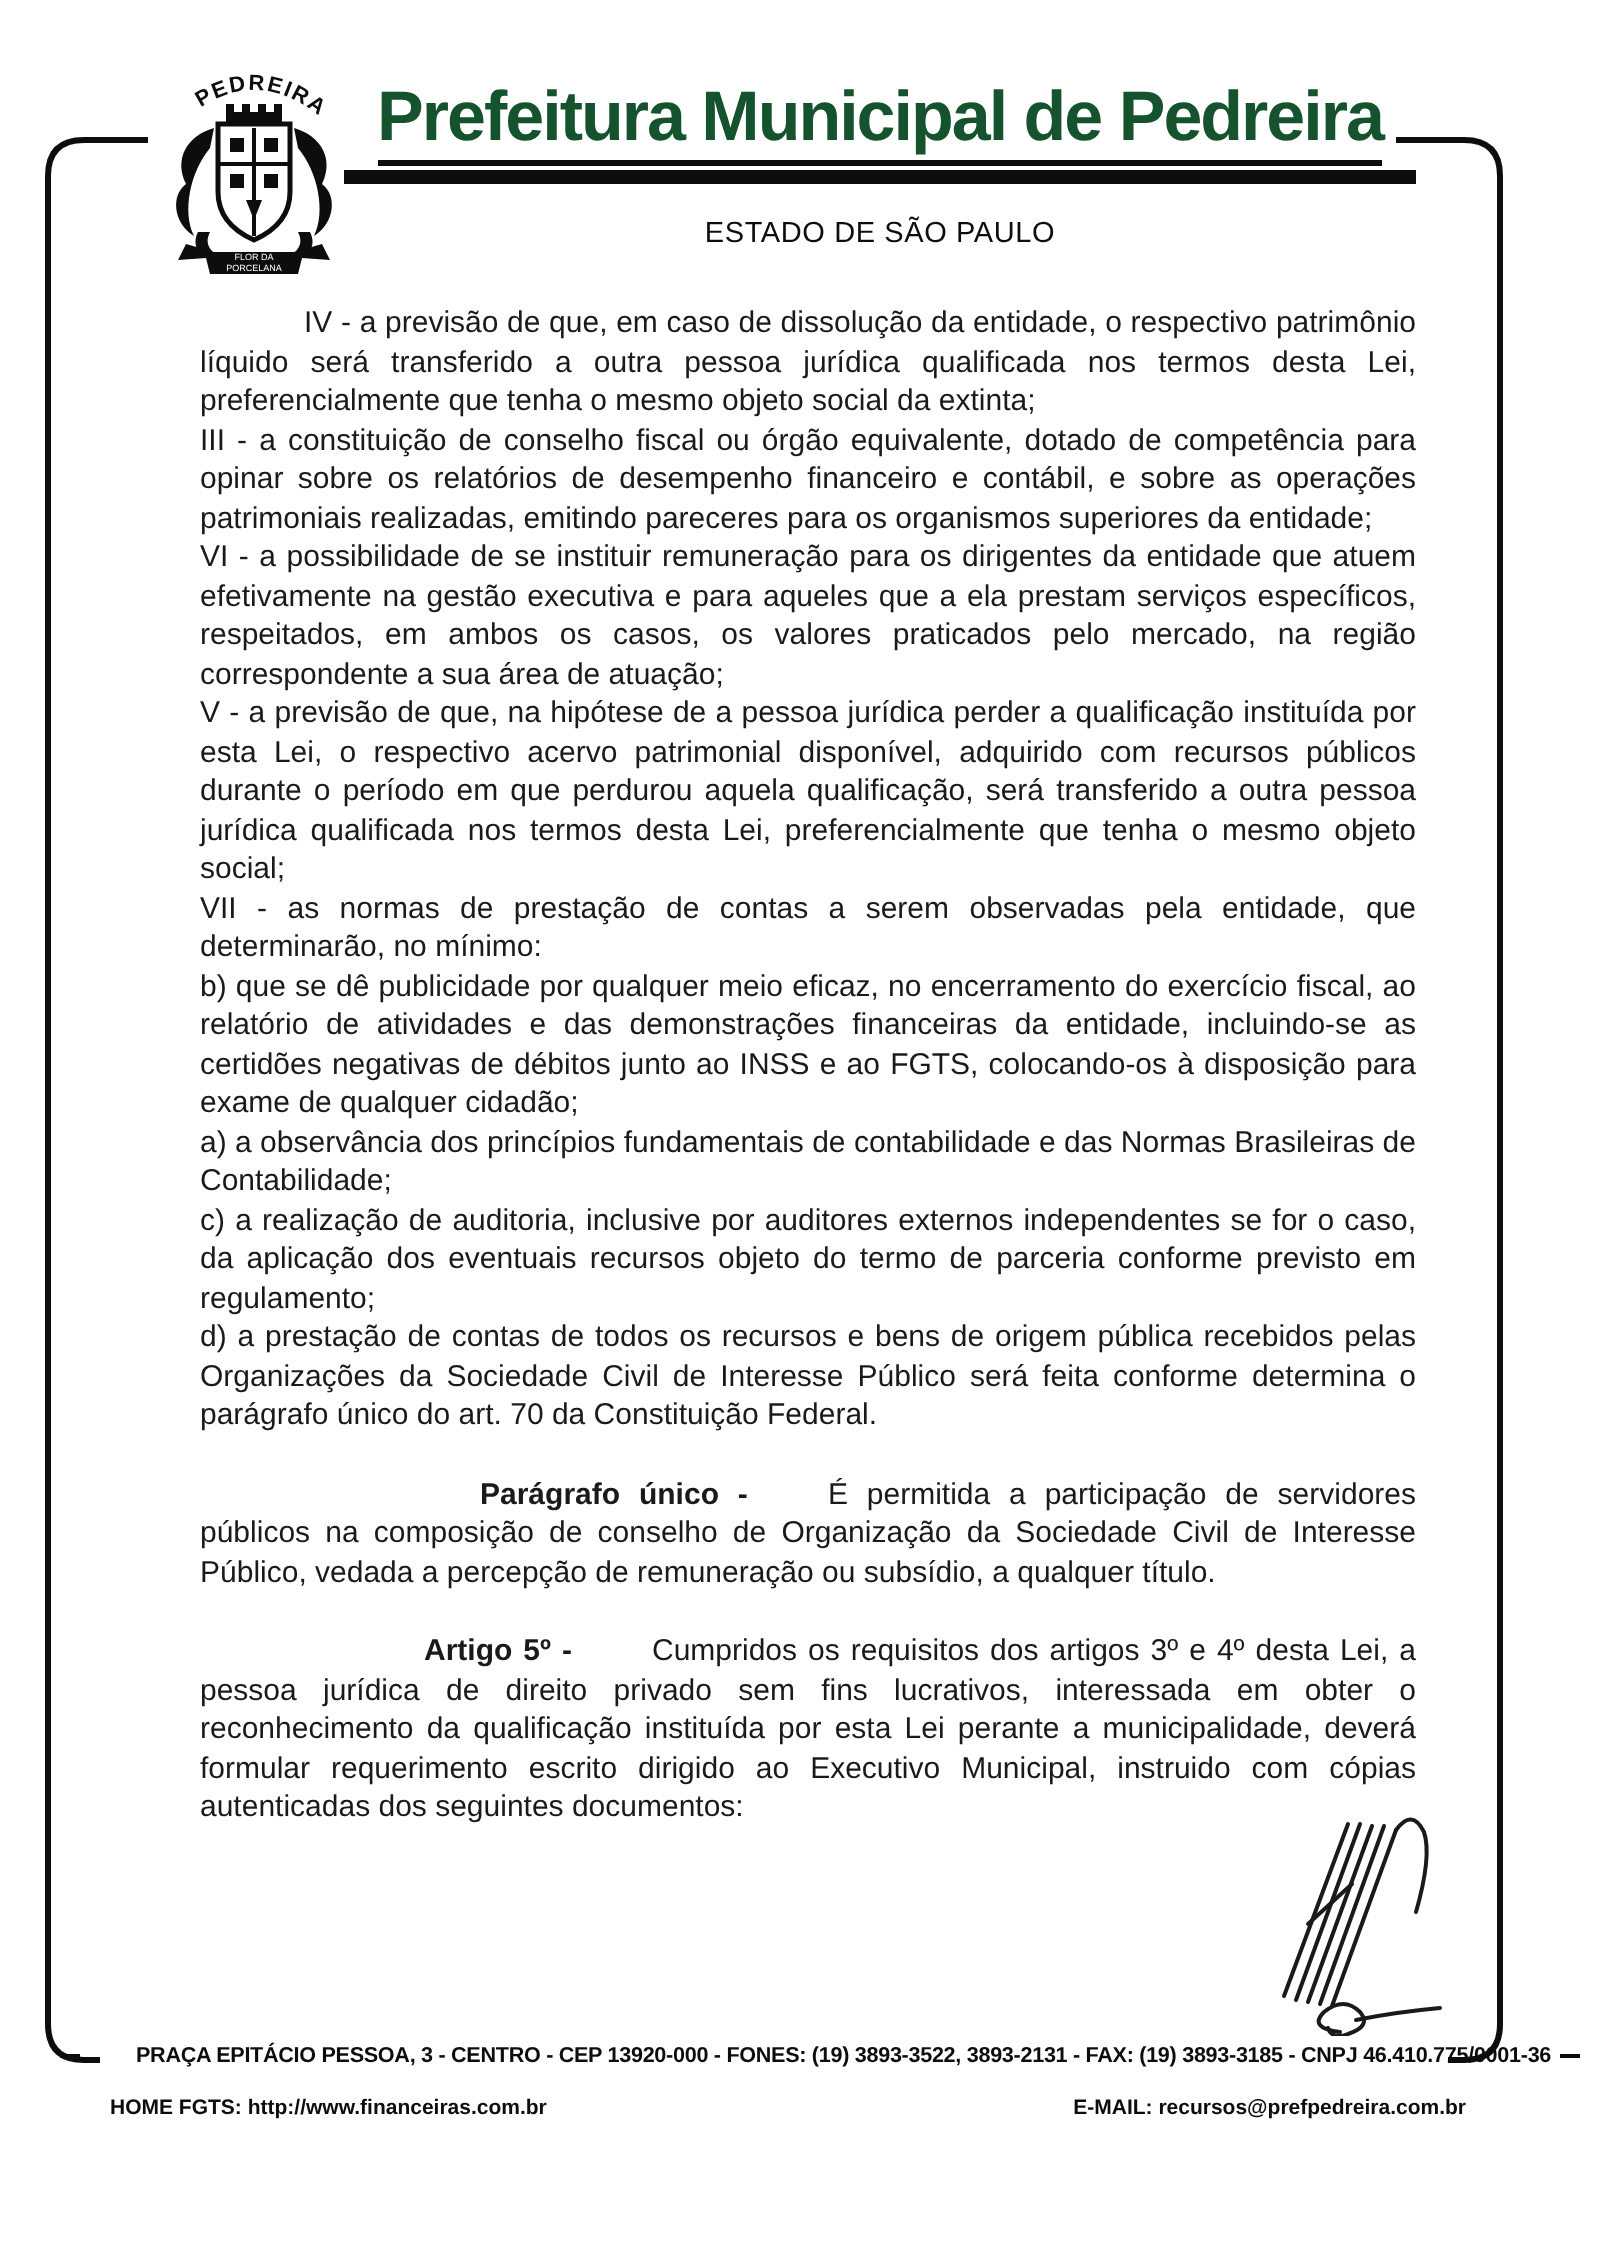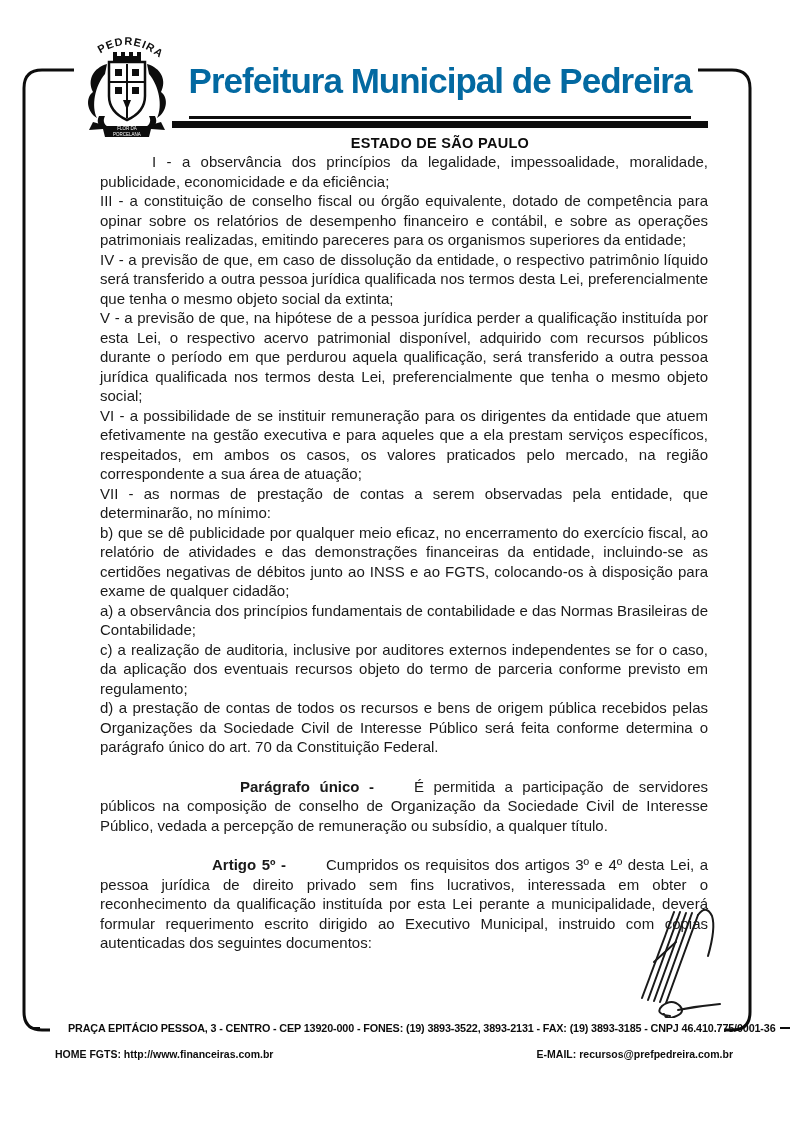--- a/index.html
+++ b/index.html
@@ -8,26 +8,25 @@
     font-family:"Liberation Sans","DejaVu Sans",sans-serif;color:#1a1a1a;
     overflow:hidden;margin:0 auto;
   }
   
   .frame-svg{position:absolute;left:0;top:0;width:800px;height:1133px;pointer-events:none;}
   
   .crest{position:absolute;left:76px;top:30px;width:102px;height:110px;}
   .header-block{position:absolute;left:172px;top:40px;width:536px;text-align:center;}
   .doc-title{
     display:inline-block;font-size:35px;font-weight:800;letter-spacing:-1px;
-    color:#0369a1;border-bottom:3px solid #0d0d0d;padding-bottom:15px;line-height:1.1;
+    color:#14532d;border-bottom:3px solid #0d0d0d;padding-bottom:1px;line-height:1.1;
     white-space:nowrap;
-    margin-top:22px;
   }
   .title-bar{height:7px;background:#0d0d0d;margin-top:2px;}
-  .doc-subtitle{margin-top:7px;font-size:14.5px;font-weight:700;letter-spacing:0.3px;color:#0d0d0d;}
+  .doc-subtitle{margin-top:17px;font-size:14.5px;font-weight:400;letter-spacing:0.3px;color:#0d0d0d;}
   
   .body-text{position:absolute;left:100px;top:152px;width:608px;font-size:15px;line-height:19.5px;text-align:justify;}
   .body-text p{margin:0;}
   .items p:first-child{text-indent:52px;}
   .para{margin-top:20px !important;}
   .para .plabel{font-weight:700;}
   .tabgap{display:inline-block;width:40px;}
   .hang-pu{text-indent:140px;}
   .hang-art{text-indent:112px;}
   
@@ -85,25 +84,24 @@
   </svg>
 
   <div class="header-block">
     <span class="doc-title">Prefeitura Municipal de Pedreira</span>
     <div class="title-bar"></div>
     <div class="doc-subtitle">ESTADO DE SÃO PAULO</div>
   </div>
 
   <div class="body-text">
     <div class="items">
-        <p>I - a observância dos princípios da legalidade, impessoalidade, moralidade, publicidade, economicidade e da eficiência;</p>
+        <p>IV - a previsão de que, em caso de dissolução da entidade, o respectivo patrimônio líquido será transferido a outra pessoa jurídica qualificada nos termos desta Lei, preferencialmente que tenha o mesmo objeto social da extinta;</p>
         <p>III - a constituição de conselho fiscal ou órgão equivalente, dotado de competência para opinar sobre os relatórios de desempenho financeiro e contábil, e sobre as operações patrimoniais realizadas, emitindo pareceres para os organismos superiores da entidade;</p>
-        <p>IV - a previsão de que, em caso de dissolução da entidade, o respectivo patrimônio líquido será transferido a outra pessoa jurídica qualificada nos termos desta Lei, preferencialmente que tenha o mesmo objeto social da extinta;</p>
+        <p>VI - a possibilidade de se instituir remuneração para os dirigentes da entidade que atuem efetivamente na gestão executiva e para aqueles que a ela prestam serviços específicos, respeitados, em ambos os casos, os valores praticados pelo mercado, na região correspondente a sua área de atuação;</p>
         <p>V - a previsão de que, na hipótese de a pessoa jurídica perder a qualificação instituída por esta Lei, o respectivo acervo patrimonial disponível, adquirido com recursos públicos durante o período em que perdurou aquela qualificação, será transferido a outra pessoa jurídica qualificada nos termos desta Lei, preferencialmente que tenha o mesmo objeto social;</p>
-        <p>VI - a possibilidade de se instituir remuneração para os dirigentes da entidade que atuem efetivamente na gestão executiva e para aqueles que a ela prestam serviços específicos, respeitados, em ambos os casos, os valores praticados pelo mercado, na região correspondente a sua área de atuação;</p>
         <p>VII - as normas de prestação de contas a serem observadas pela entidade, que determinarão, no mínimo:</p>
         <p>b) que se dê publicidade por qualquer meio eficaz, no encerramento do exercício fiscal, ao relatório de atividades e das demonstrações financeiras da entidade, incluindo-se as certidões negativas de débitos junto ao INSS e ao FGTS, colocando-os à disposição para exame de qualquer cidadão;</p>
         <p>a) a observância dos princípios fundamentais de contabilidade e das Normas Brasileiras de Contabilidade;</p>
         <p>c) a realização de auditoria, inclusive por auditores externos independentes se for o caso, da aplicação dos eventuais recursos objeto do termo de parceria conforme previsto em regulamento;</p>
         <p>d) a prestação de contas de todos os recursos e bens de origem pública recebidos pelas Organizações da Sociedade Civil de Interesse Público será feita conforme determina o parágrafo único do art. 70 da Constituição Federal.</p>
       </div>
 
     <p class="para hang-pu"><span class="plabel">Parágrafo único -</span><span class="tabgap"></span><span>É permitida a participação de servidores públicos na composição de conselho de Organização da Sociedade Civil de Interesse Público, vedada a percepção de remuneração ou subsídio, a qualquer título.</span></p>
 
     <p class="para hang-art"><span class="plabel">Artigo 5º -</span><span class="tabgap"></span><span>Cumpridos os requisitos dos artigos 3º e 4º desta Lei, a pessoa jurídica de direito privado sem fins lucrativos, interessada em obter o reconhecimento da qualificação instituída por esta Lei perante a municipalidade, deverá formular requerimento escrito dirigido ao Executivo Municipal, instruido com cópias autenticadas dos seguintes documentos:</span></p>

